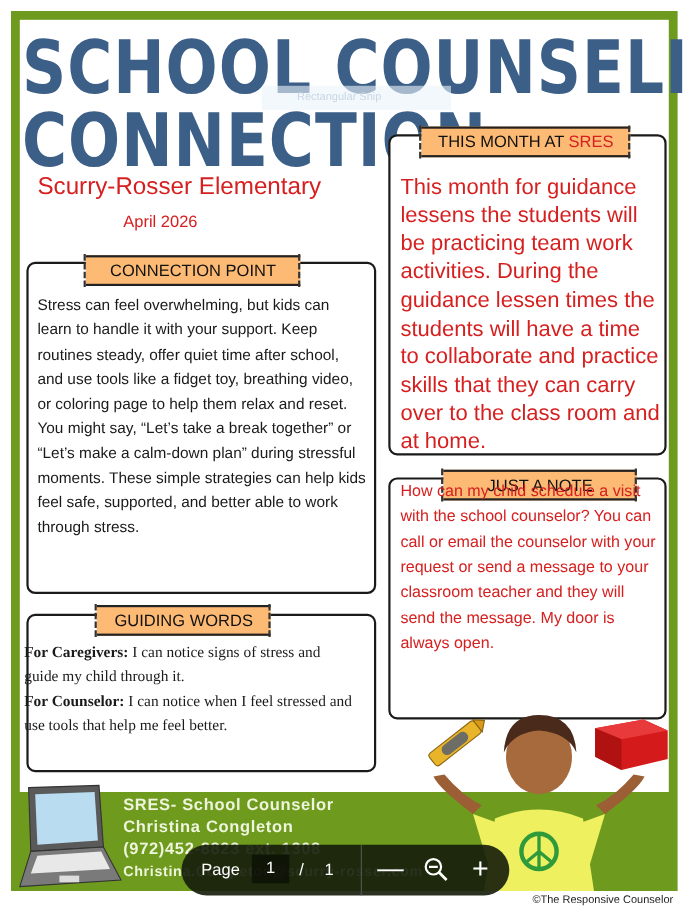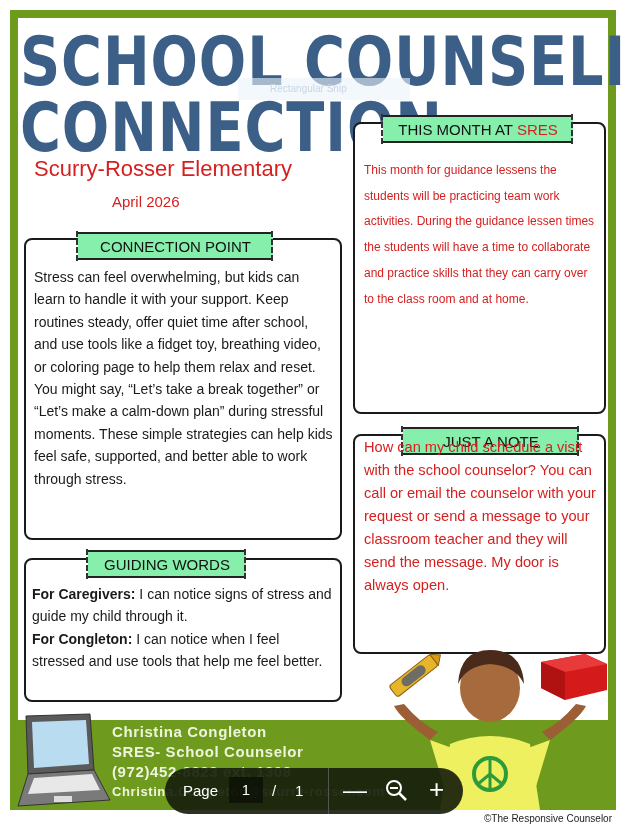--- a/index.html
+++ b/index.html
@@ -6,25 +6,25 @@
   body { width:622px; height:830px; background:#ffffff; position:relative; overflow:hidden; font-family:"Liberation Sans", sans-serif; }
   .page { position:absolute; left:10px; top:10px; width:606px; height:800px; background:#6e9a1e; }
   .inner { position:absolute; left:8px; top:8px; width:590px; height:702px; background:#ffffff; }
   .title { position:absolute; left:20px; font-family:"DejaVu Sans", sans-serif; font-weight:bold; color:#3c5f88; letter-spacing:1px; transform-origin:left top; white-space:nowrap; }
   .title1 { top:22px; font-size:62px; transform:scale(0.9,1.08); }
   .title2 { top:88px; font-size:62px; transform:scale(0.9,1.08); }
   .snip { position:absolute; left:238px; top:78px; width:172px; height:22px; background:rgba(235,243,250,0.6); color:#c8d6e4; font-size:10px; line-height:22px; padding-left:32px; box-sizing:border-box; }
   .school { position:absolute; left:34px; top:156px; color:#d62020; font-size:22px; }
   .date { position:absolute; left:112px; top:193px; color:#d62020; font-size:15px; }
   .box { position:absolute; border:2.5px solid #1a1a1a; border-radius:8px; background:#fff; box-sizing:border-box; }
-  .banner { position:absolute; background:#86efac; border-top:2px solid #222; border-bottom:2px solid #222; text-align:center; font-size:15px; color:#111; box-sizing:border-box; }
+  .banner { position:absolute; background:#fdba74; border-top:2px solid #222; border-bottom:2px solid #222; text-align:center; font-size:15px; color:#111; box-sizing:border-box; }
   .banner:before, .banner:after { content:""; position:absolute; top:-3px; bottom:-3px; width:4px; border-left:2px dashed #333; }
   .banner:before { left:-2px; } .banner:after { right:-4px; }
   .body-text { position:absolute; font-size:14px; line-height:22.4px; color:#1a1a1a; }
-  .red-text { position:absolute; font-size:12px; line-height:25.7px; color:#d62020; }
+  .red-text { position:absolute; font-size:20px; line-height:25.7px; color:#d62020; }
   .red-text.small { font-size:14.6px; line-height:23px; }
   .footer-text { position:absolute; left:112px; top:722px; color:#eef5dc; font-weight:bold; font-size:15px; line-height:20px; letter-spacing:0.6px; }
   .footer-text .s { font-size:13px; }
   .copy { position:absolute; right:10px; top:813px; font-size:10px; color:#222; }
   .toolbar { position:absolute; left:165px; top:768px; width:298px; height:46px; background:rgba(20,28,10,0.9); border-radius:23px; color:#fff; font-size:15px; }
   .toolbar .lbl { position:absolute; left:18px; top:14px; }
   .toolbar .pg { position:absolute; left:64px; top:9px; width:34px; height:26px; background:rgba(0,0,0,0.5); text-align:center; line-height:26px; }
   .toolbar .sl { position:absolute; left:107px; top:14px; }
   .toolbar .tot { position:absolute; left:130px; top:14px; }
   .toolbar .sep { position:absolute; left:163px; top:0; width:1px; height:46px; background:#555; }
@@ -44,23 +44,23 @@
 <div class="snip">Rectangular Snip</div>
 <div class="school">Scurry-Rosser Elementary</div>
 <div class="date">April 2026</div>
 
 <div class="box" style="left:24px;top:238px;width:318px;height:302px;"></div>
 <div class="banner" style="left:78px;top:232px;width:195px;height:28px;line-height:25px;">CONNECTION POINT</div>
 <div class="body-text" style="left:34px;top:266px;width:300px;">Stress can feel overwhelming, but kids can learn to handle it with your support. Keep routines steady, offer quiet time after school, and use tools like a fidget toy, breathing video, or coloring page to help them relax and reset. You might say, “Let’s take a break together” or “Let’s make a calm-down plan” during stressful moments. These simple strategies can help kids feel safe, supported, and better able to work through stress.</div>
 
 <div class="box" style="left:24px;top:558px;width:318px;height:144px;"></div>
 <div class="banner" style="left:88px;top:550px;width:158px;height:28px;line-height:25px;">GUIDING WORDS</div>
-<div class="body-text" style="left:32px;top:583px;width:300px;">
+<div class="body-text" style="left:22px;top:583px;width:300px;font-family:Liberation Serif, serif;">
   <b>For Caregivers:</b><span> I can notice signs of stress and guide my child through it.</span><br>
-  <b>For Congleton:</b><span> I can notice when I feel stressed and use tools that help me feel better.</span>
+  <b>For Counselor:</b><span> I can notice when I feel stressed and use tools that help me feel better.</span>
 </div>
 
 <div class="box" style="left:353px;top:122px;width:253px;height:292px;"></div>
 <div class="banner" style="left:383px;top:115px;width:190px;height:28px;line-height:25px;">
   <span>THIS MONTH AT </span><span style="color:#d62020">SRES</span>
 </div>
 <div class="red-text" style="left:364px;top:158px;width:236px;">This month for guidance lessens the students will be practicing team work activities. During the guidance lessen times the students will have a time to collaborate and practice skills that they can carry over to the class room and at home.</div>
 
 <div class="box" style="left:353px;top:434px;width:253px;height:220px;"></div>
 <div class="banner" style="left:403px;top:427px;width:176px;height:28px;line-height:25px;">JUST A NOTE</div>
@@ -91,22 +91,22 @@
 </svg>
 <svg style="position:absolute;left:14px;top:712px" width="98" height="98">
   <polygon points="12,4 76,2 80,58 14,62" fill="#5a5a5a" stroke="#333"></polygon>
   <polygon points="18,10 72,8 75,52 20,56" fill="#b9dcf0"></polygon>
   <polygon points="14,62 80,58 96,88 4,94" fill="#7a7a7a" stroke="#333"></polygon>
   <polygon points="20,66 78,62 86,78 14,82" fill="#e8e8e8"></polygon>
   <rect x="40" y="84" width="18" height="6" fill="#ddd"></rect>
 </svg>
 
 <div class="footer-text">
+  <div>SRES- School Counselor</div>
   <div>Christina Congleton</div>
-  <div>SRES- School Counselor</div>
   <div>(972)452-8823 ext. 1308</div>
   <div class="s">Christina.Congleton@scurry-rosser.com</div>
 </div>
 <div class="copy">©The Responsive Counselor</div>
 
 <div class="toolbar">
   <span class="lbl">Page</span>
   <span class="pg">1</span>
   <span class="sl">/</span>
   <span class="tot">1</span>

